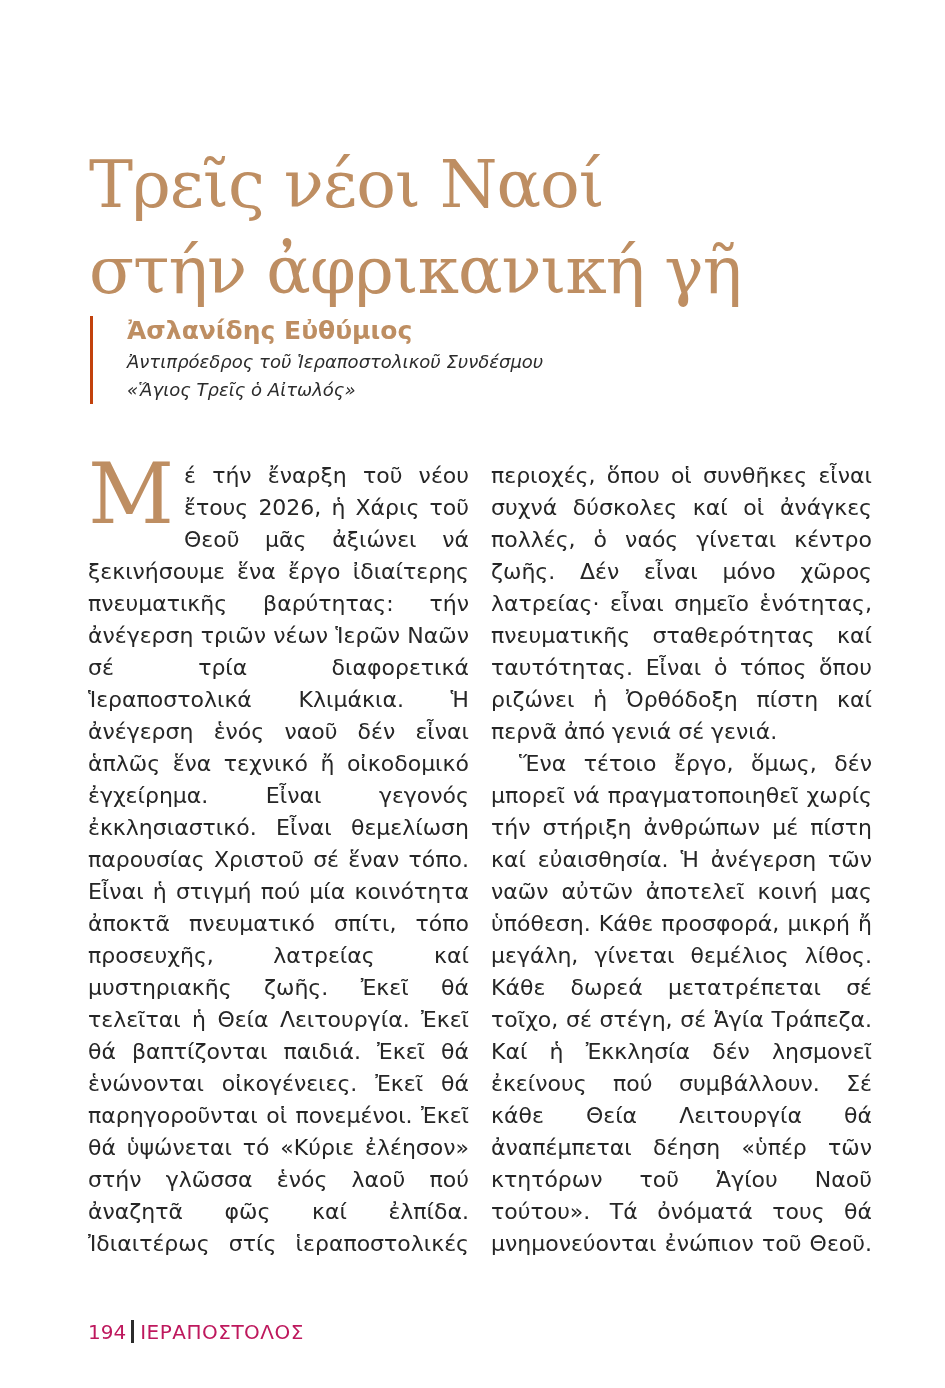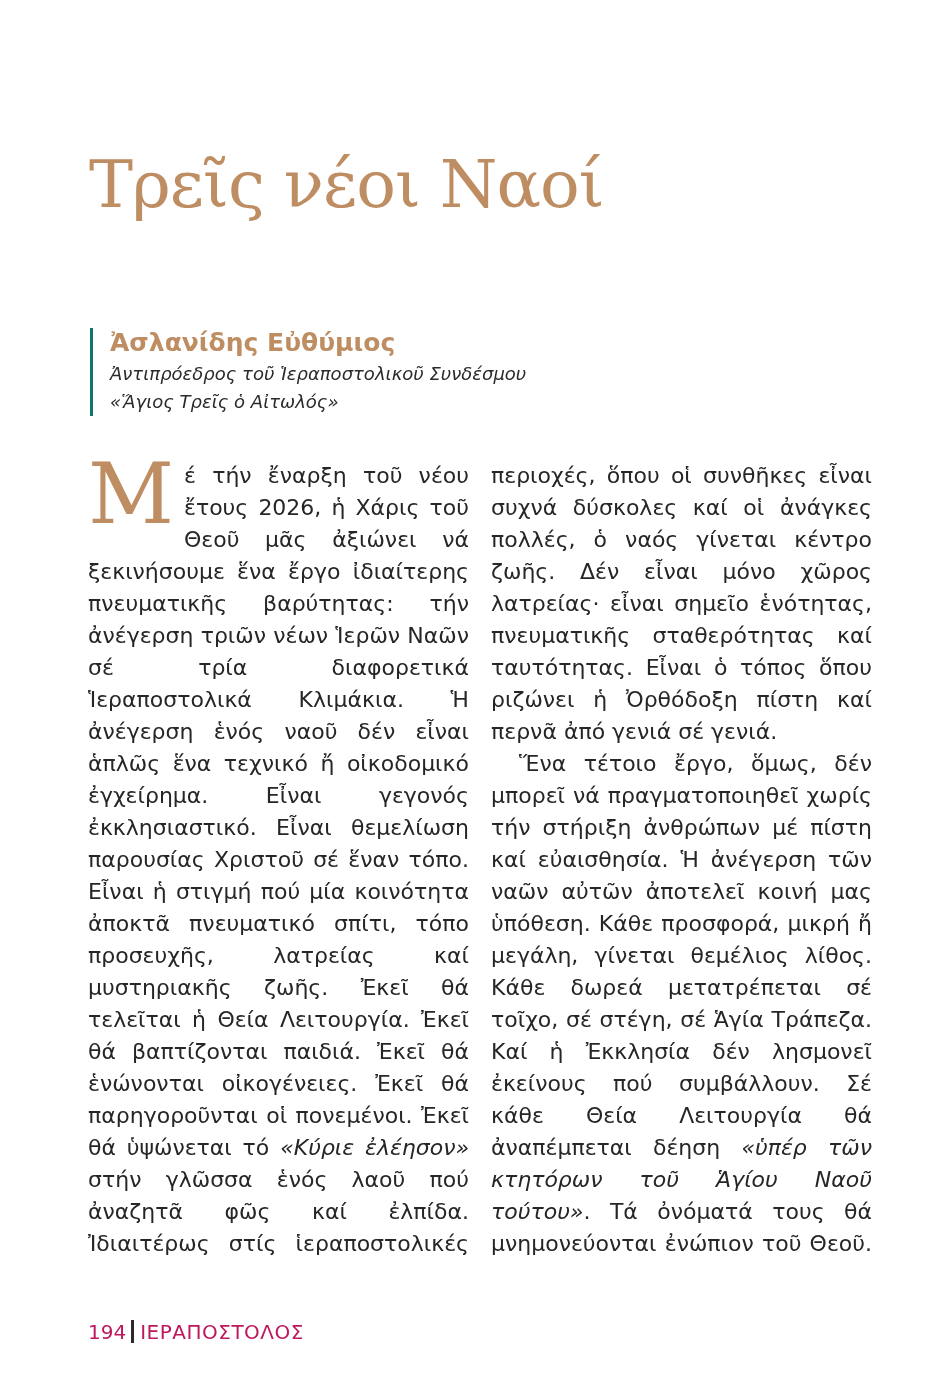--- a/index.html
+++ b/index.html
@@ -23,23 +23,23 @@
     font-family: "DejaVu Serif", serif;
     font-weight: 400;
     font-size: 66px;
     line-height: 86px;
     color: #BE8E62;
     letter-spacing: -1px;
   }
   .author-block {
     position: absolute;
     left: 90px;
-    top: 328px;
-    border-left: 3px solid #0f766e;
-    padding-left: 17px;
+    top: 316px;
+    border-left: 3px solid #c2410c;
+    padding-left: 34px;
   }
   .author-name {
     font-size: 25px;
     font-weight: 700;
     color: #BE8E62;
     line-height: 30px;
     margin-bottom: 2px;
   }
   .author-role {
     font-size: 18px;
@@ -70,21 +70,20 @@
   }
   .dropcap {
     float: left;
     font-family: "DejaVu Serif", serif;
     font-size: 84px;
     line-height: 62px;
     color: #BE8E62;
     margin: 3px 10px 0 0;
   }
   .italic {
-    font-style: italic;
   }
   .page-footer {
     position: absolute;
     left: 88px;
     top: 1320px;
     display: flex;
     font-size: 20px;
     color: #be185d;
   }
   .footer-separator {
@@ -96,21 +95,21 @@
   }
   .footer-magazine {
     letter-spacing: 0.5px;
   }
 </style>
 </head>
 <body>
 
 <div class="page">
 
-  <h1 class="article-title"><span>Τρεῖς νέοι Ναοί</span><br></h1>
+  <h1 class="article-title"><span>Τρεῖς νέοι Ναοί</span><br><span>στήν ἀφρικανική γῆ</span></h1>
 
   <div class="author-block">
     <div class="author-name">Ἀσλανίδης Εὐθύμιος</div>
     <div class="author-role">Ἀντιπρόεδρος τοῦ Ἱεραποστολικοῦ Συνδέσμου</div>
     <div class="author-role">«Ἅγιος Τρεῖς ὁ Αἰτωλός»</div>
   </div>
 
   <div class="article-body">
       <p><span class="dropcap">Μ</span><span>έ τήν ἔναρξη τοῦ νέου ἔτους 2026, ἡ Χάρις τοῦ Θεοῦ μᾶς ἀξιώνει νά ξεκινήσουμε ἕνα ἔργο ἰδιαίτερης πνευματικῆς βαρύτητας: τήν ἀνέγερση τριῶν νέων Ἱερῶν Ναῶν σέ τρία διαφορετικά Ἱεραποστολικά Κλιμάκια. Ἡ ἀνέγερση ἑνός ναοῦ δέν εἶναι ἁπλῶς ἕνα τεχνικό ἤ οἰκοδομικό ἐγχείρημα. Εἶναι γεγονός ἐκκλησιαστικό. Εἶναι θεμελίωση παρουσίας Χριστοῦ σέ ἕναν τόπο. Εἶναι ἡ στιγμή πού μία κοινότητα ἀποκτᾶ πνευματικό σπίτι, τόπο προσευχῆς, λατρείας καί μυστηριακῆς ζωῆς. Ἐκεῖ θά τελεῖται ἡ Θεία Λειτουργία. Ἐκεῖ θά βαπτίζονται παιδιά. Ἐκεῖ θά ἑνώνονται οἰκογένειες. Ἐκεῖ θά παρηγοροῦνται οἱ πονεμένοι. Ἐκεῖ θά ὑψώνεται τό </span><span class="italic">«Κύριε ἐλέησον»</span><span> στήν γλῶσσα ἑνός λαοῦ πού ἀναζητᾶ φῶς καί ἐλπίδα. Ἰδιαιτέρως στίς ἱεραποστολικές περιοχές, ὅπου οἱ συνθῆκες εἶναι συχνά δύσκολες καί οἱ ἀνάγκες πολλές, ὁ ναός γίνεται κέντρο ζωῆς. Δέν εἶναι μόνο χῶρος λατρείας· εἶναι σημεῖο ἑνότητας, πνευματικῆς σταθερότητας καί ταυτότητας. Εἶναι ὁ τόπος ὅπου ριζώνει ἡ Ὀρθόδοξη πίστη καί περνᾶ ἀπό γενιά σέ γενιά.</span></p>
       <p><span>Ἕνα τέτοιο ἔργο, ὅμως, δέν μπορεῖ νά πραγματοποιηθεῖ χωρίς τήν στήριξη ἀνθρώπων μέ πίστη καί εὐαισθησία. Ἡ ἀνέγερση τῶν ναῶν αὐτῶν ἀποτελεῖ κοινή μας ὑπόθεση. Κάθε προσφορά, μικρή ἤ μεγάλη, γίνεται θεμέλιος λίθος. Κάθε δωρεά μετατρέπεται σέ τοῖχο, σέ στέγη, σέ Ἁγία Τράπεζα. Καί ἡ Ἐκκλησία δέν λησμονεῖ ἐκείνους πού συμβάλλουν. Σέ κάθε Θεία Λειτουργία θά ἀναπέμπεται δέηση </span><span class="italic">«ὑπέρ τῶν κτητόρων τοῦ Ἁγίου Ναοῦ τούτου»</span><span>. Τά ὀνόματά τους θά μνημονεύονται ἐνώπιον τοῦ Θεοῦ. Ἡ μνήμη τους θά εἶναι ζωντανή μέσα στήν λατρευτική ζωή τῆς κοινότητας. Οἱ κτήτορες δέν προσφέρουν ἁπλῶς σέ ἕνα ἔργο· ἐγγράφονται στήν ἱστορία τοῦ τόπου καί τῆς Ἐκκλησίας. Καί θά μνημονεύονται ἐς ἀεί, ὄχι ὡς εὐεργέτες ἑνός</span></p>

